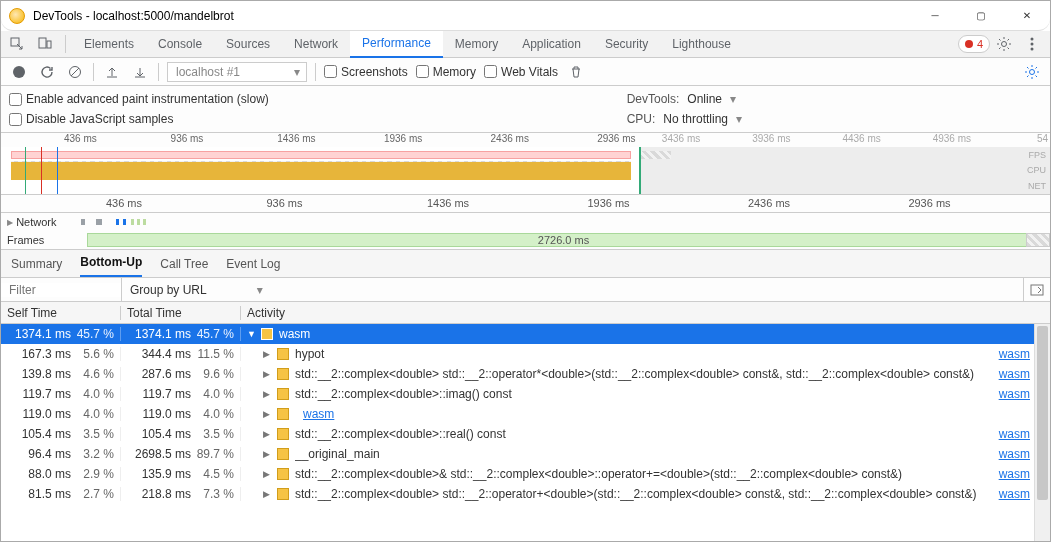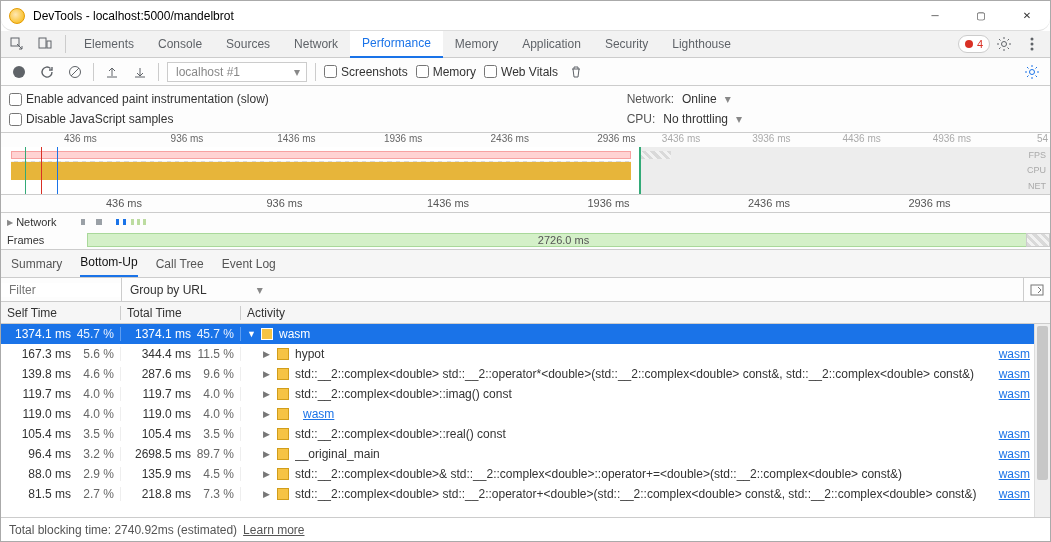--- a/index.html
+++ b/index.html
@@ -52,21 +52,21 @@
   .timeline-ruler .tick { position:absolute; top:2px; }
 
   .tracks { border-bottom:1px solid #ccc; background:#fdfdfd; }
   .track { display:flex; align-items:center; height:18px; }
   .track .tlabel { width:60px; padding-left:6px; font-size:11px; color:#333; display:flex; align-items:center; gap:3px; }
   .track .tbody { flex:1; position:relative; height:100%; }
   .frames-bar { position:absolute; left:0; top:2px; bottom:2px; background:#d4f0c8; border:1px solid #a9d89a; display:flex; align-items:center; justify-content:center; font-size:11px; color:#555; }
 
   .subtabs { height:28px; border-bottom:1px solid #ccc; display:flex; align-items:flex-end; gap:18px; padding:0 10px; background:#f6f6f6; }
   .subtab { padding:6px 0; color:#555; cursor:pointer;margin-top:8px; }
-  .subtab.active { color:#111; border-bottom:2px solid #1a73e8; }
+  .subtab.active { color:#111; border-bottom:2px solid #1a73e8;font-weight:bold; }
 
   .filterbar { height:24px; border-bottom:1px solid #ccc; display:flex; align-items:center; background:#fdfdfd; }
   .filterbar input { border:none; outline:none; padding:0 8px; width:120px; font-size:12px; }
   .filterbar .fsep { width:1px; height:100%; background:#ccc; }
   .groupby { padding:0 8px; color:#333; display:flex; align-items:center; gap:50px; }
   .groupby::after { content:"▾"; color:#888; }
   .filterbar .r { margin-left:auto; padding:0 6px; color:#555; border-left:1px solid #ccc; height:100%; display:flex; align-items:center; }
 
   .table { flex:1; overflow:hidden; display:flex; flex-direction:column; position:relative; }
   .thead { display:flex; border-bottom:1px solid #ccc; background:#f6f6f6; height:22px; align-items:center; font-size:12px; color:#333; }
@@ -218,21 +218,21 @@
           <input type="checkbox" style="">
           <span>Enable advanced paint instrumentation (slow)</span>
         </label>
       <label class="chk">
           <input type="checkbox" style="">
           <span>Disable JavaScript samples</span>
         </label>
     </div>
     <div class="right">
       <div class="row">
-        <span class="label">Network:</span>
+        <span class="label">DevTools:</span>
         <span class="pseudo-select">Online</span>
       </div>
       <div class="row">
         <span class="label">CPU:</span>
         <span class="pseudo-select">No throttling</span>
       </div>
     </div>
   </div>
 
   <div class="overview">
@@ -493,17 +493,13 @@
             <span class="actname">std::__2::complex&lt;double&gt; std::__2::operator+&lt;double&gt;(std::__2::complex&lt;double&gt; const&amp;, std::__2::complex&lt;double&gt; const&amp;)</span>
             <a class="srclink" href="#">wasm</a>
           </div>
         </div>
       </div>
     <div class="scrollbar-fake">
         <div class="thumb"></div>
       </div>
   </div>
 
-  <div class="statusbar">
-    <span>Total blocking time: 2740.92ms (estimated)</span>
-    <a href="#">Learn more</a>
-  </div>
 </div>
 
 </body></html>

